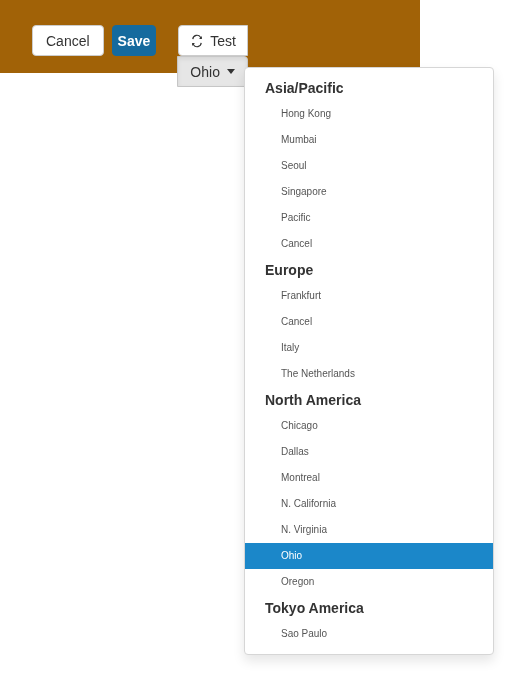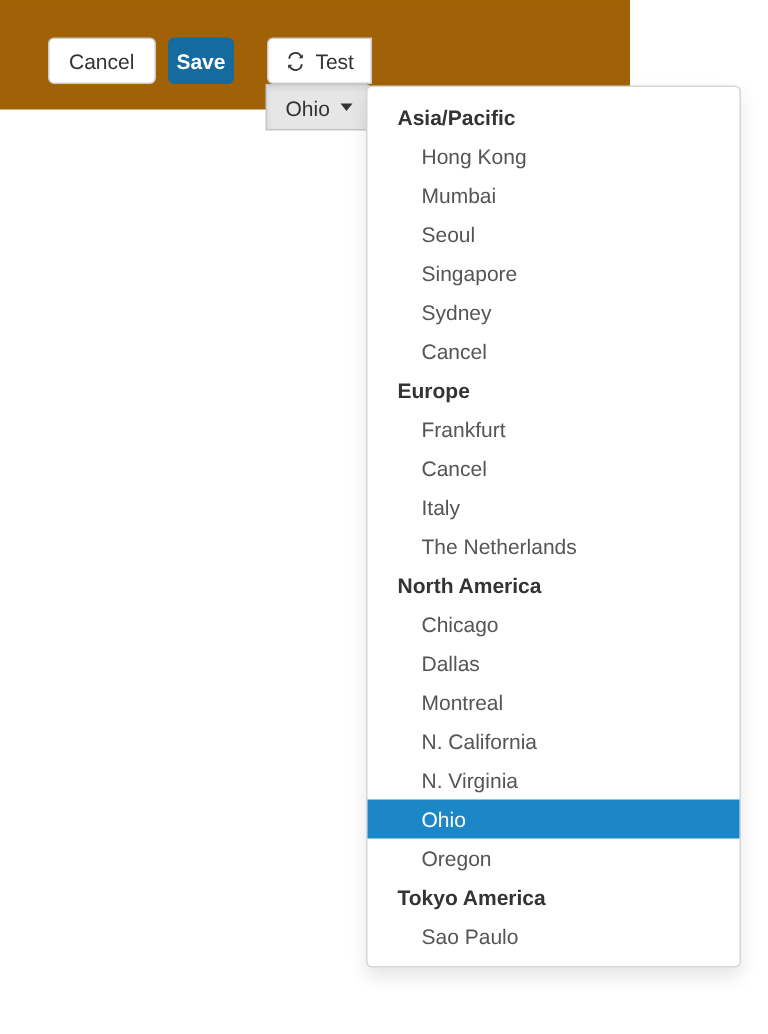--- a/index.html
+++ b/index.html
@@ -105,40 +105,40 @@
     margin-left: 7px;
     border-left: 4.5px solid transparent;
     border-right: 4.5px solid transparent;
     border-top: 5px solid #333333;
   }
 
   
   .dropdown-menu {
     position: absolute;
     left: 244px;
-    top: 57px;
+    top: 67px;
     width: 250px;
     background: #ffffff;
     border: 1px solid #d6d6d6;
     border-radius: 4px;
     box-shadow: 0 6px 12px rgba(0,0,0,0.10);
     padding: 7px 0 7px 0;
     box-sizing: border-box;
     z-index: 20;
   }
   .menu-header {
     font-size: 14px;
     font-weight: bold;
     color: #333333;
     padding: 4px 20px 4px 20px;
     line-height: 18px;
     white-space: nowrap;
   }
   .menu-item {
-    font-size: 14px;
+    font-size: 10px;
     color: #555555;
     padding: 4px 20px 4px 36px;
     line-height: 18px;
     cursor: pointer;
     white-space: nowrap;
   }
   .menu-item.active {
     background: #1b87c9;
     color: #ffffff;
   }
@@ -170,21 +170,21 @@
 
   </div>
 </div>
 
 <div class="dropdown-menu" id="dropdown-menu">
     <div class="menu-header">Asia/Pacific</div>
     <div class="menu-item">Hong Kong</div>
     <div class="menu-item">Mumbai</div>
     <div class="menu-item">Seoul</div>
     <div class="menu-item">Singapore</div>
-    <div class="menu-item">Sydney</div>
+    <div class="menu-item">Pacific</div>
     <div class="menu-item">Cancel</div>
     <div class="menu-header">Europe</div>
     <div class="menu-item">Frankfurt</div>
     <div class="menu-item">Cancel</div>
     <div class="menu-item">Italy</div>
     <div class="menu-item">The Netherlands</div>
     <div class="menu-header">North America</div>
     <div class="menu-item">Chicago</div>
     <div class="menu-item">Dallas</div>
     <div class="menu-item">Montreal</div>

